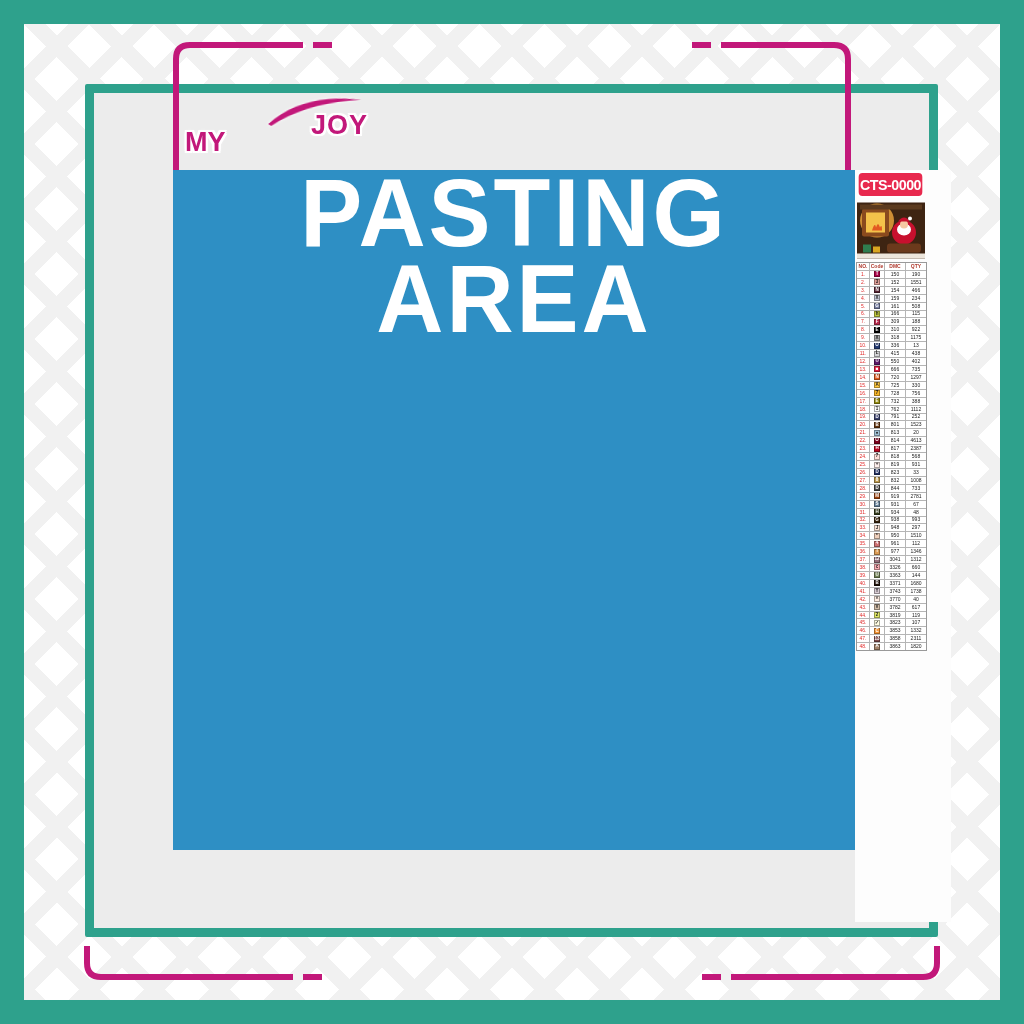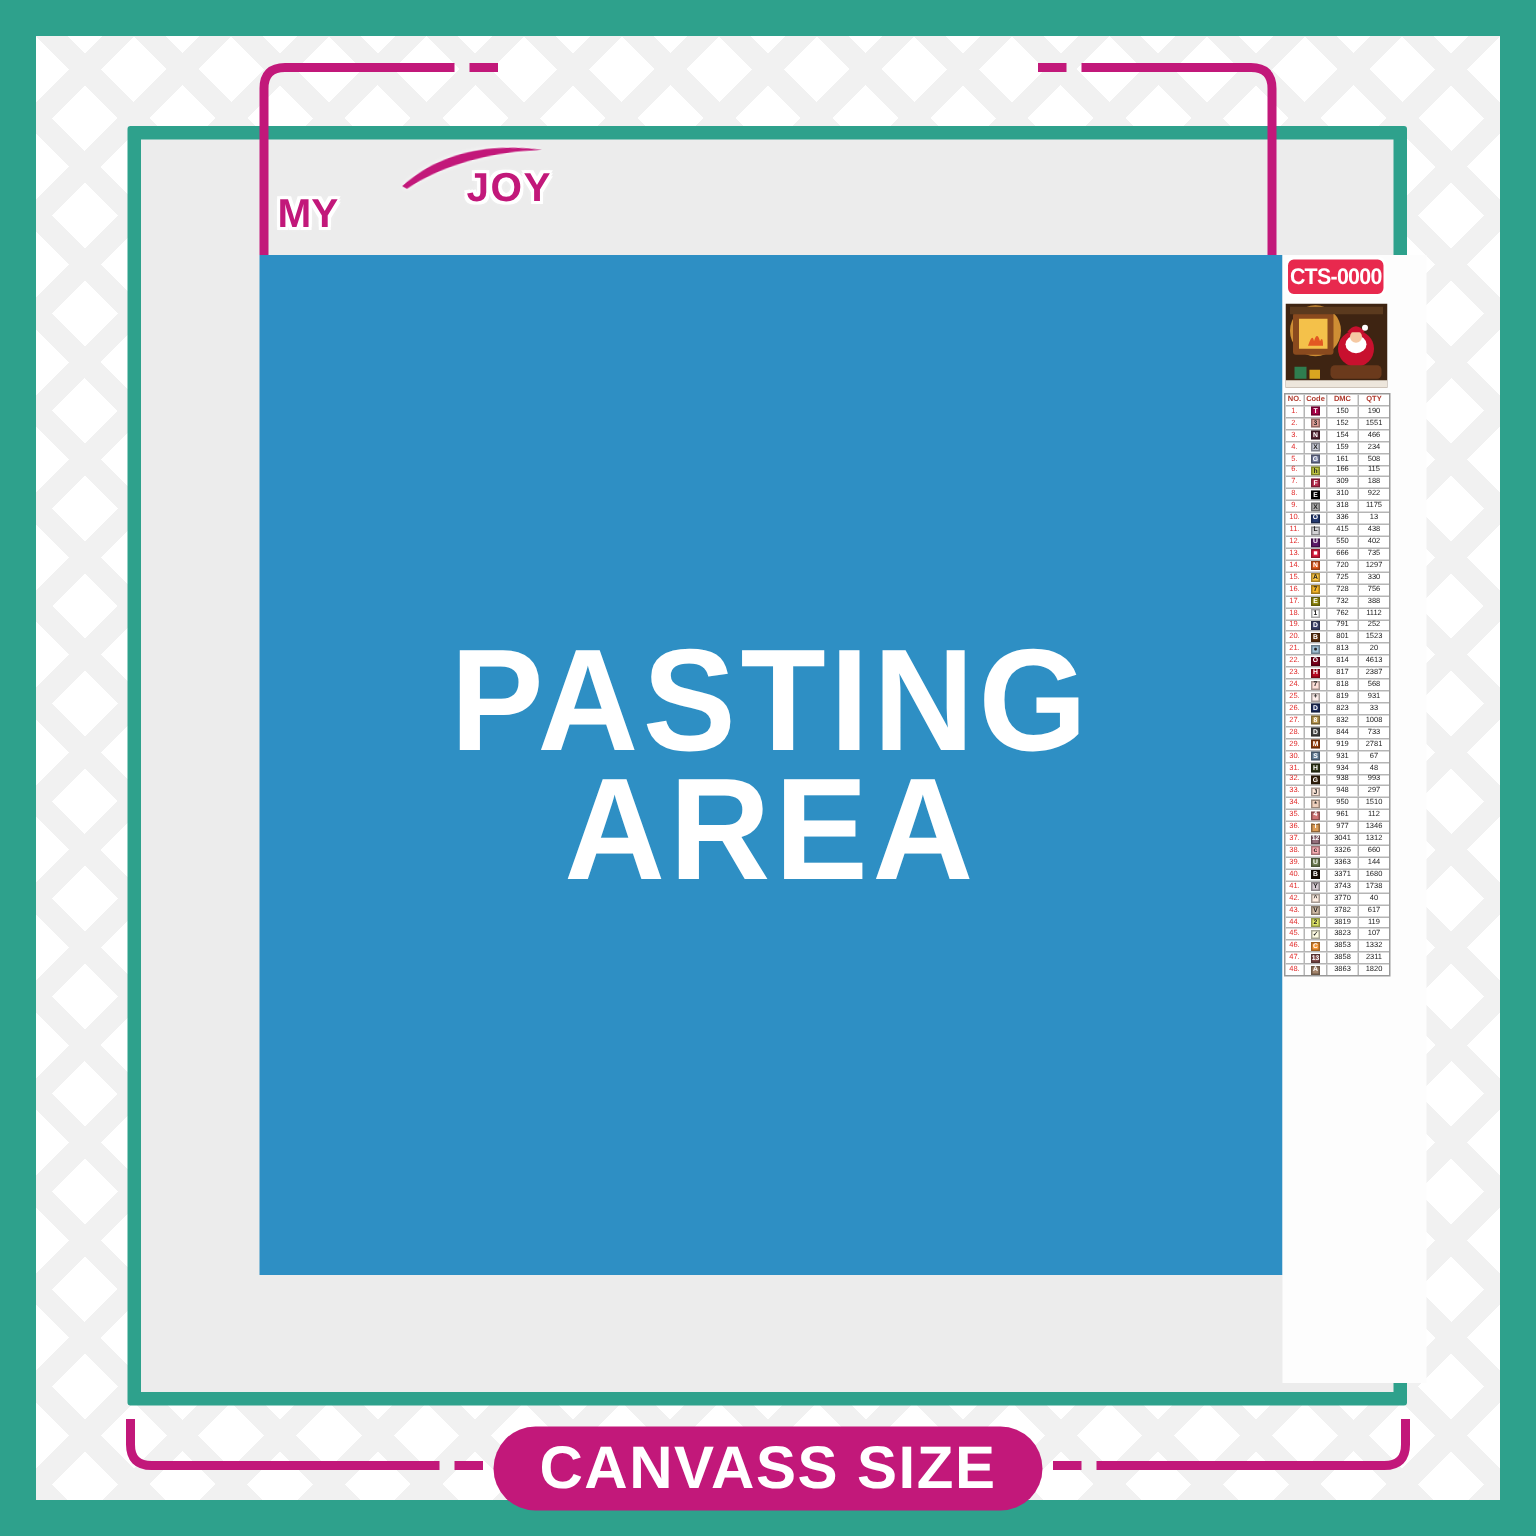--- a/index.html
+++ b/index.html
@@ -34,21 +34,21 @@
     2px 2px 0 #fff, 0 -2px 0 #fff, 0 2px 0 #fff, -2px 0 0 #fff, 2px 0 0 #fff, 0 0 5px #fff; }
   .logo-my  { left:2px;  bottom:12px; font-size:27px; font-weight:bold; color:#C2187A;margin-top:36px; }
   .logo-craft { left:36px; top:-2px; font-family:"DejaVu Serif", serif; font-style:italic;
     font-weight:bold; font-size:45px; color:#2EA18C; }
   .logo-joy { left:128px; bottom:29px; font-size:27px; font-weight:bold; color:#C2187A; letter-spacing:1px; }
   .swoosh { position:absolute; left:58px; top:2px; width:148px; height:26px; fill:#C2187A;
     transform:rotate(-5deg); filter:drop-shadow(0 0 1.5px #fff); }
 
   
   .pasting { position:absolute; left:173px; top:170px; width:682px; height:680px; background:#2E8FC4;
-    display:flex; flex-direction:column; align-items:center; justify-content:center; }
+    display:flex; flex-direction:column; align-items:center; justify-content:flex-start; }
   .pasting .line { color:#fff; font-weight:bold; font-size:93px; letter-spacing:3px;
     line-height:86px; transform:scaleY(1.04); }
 
   
   .sidebar { position:absolute; left:855px; top:170px; width:96px; height:752px; background:#FDFDFD; }
   .sku { position:absolute; left:0px; top:1px; width:71px; height:27px; background:#E8294E;
     border:2px solid #fff; border-radius:6px; color:#fff; font-weight:bold; font-size:15px;
     display:flex; align-items:center; justify-content:center; letter-spacing:-0.5px;
     transform:scaleX(0.95); white-space:nowrap; }
   .thumb { position:absolute; left:2px; top:32px; width:68px; height:57px; }
@@ -515,17 +515,14 @@
             <span class="sym" style="background: rgb(164, 132, 107); color: rgb(255, 255, 255);">A</span>
           </div>
           <div class="c-dmc">3863</div>
           <div class="c-qty">1820</div>
         </div>
       </div>
 
 
   </div>
 
-  <div class="banner banner-bottom">
-    <span>CANVASS SIZE</span>
-  </div>
 
 </div>
 
 </body></html>

